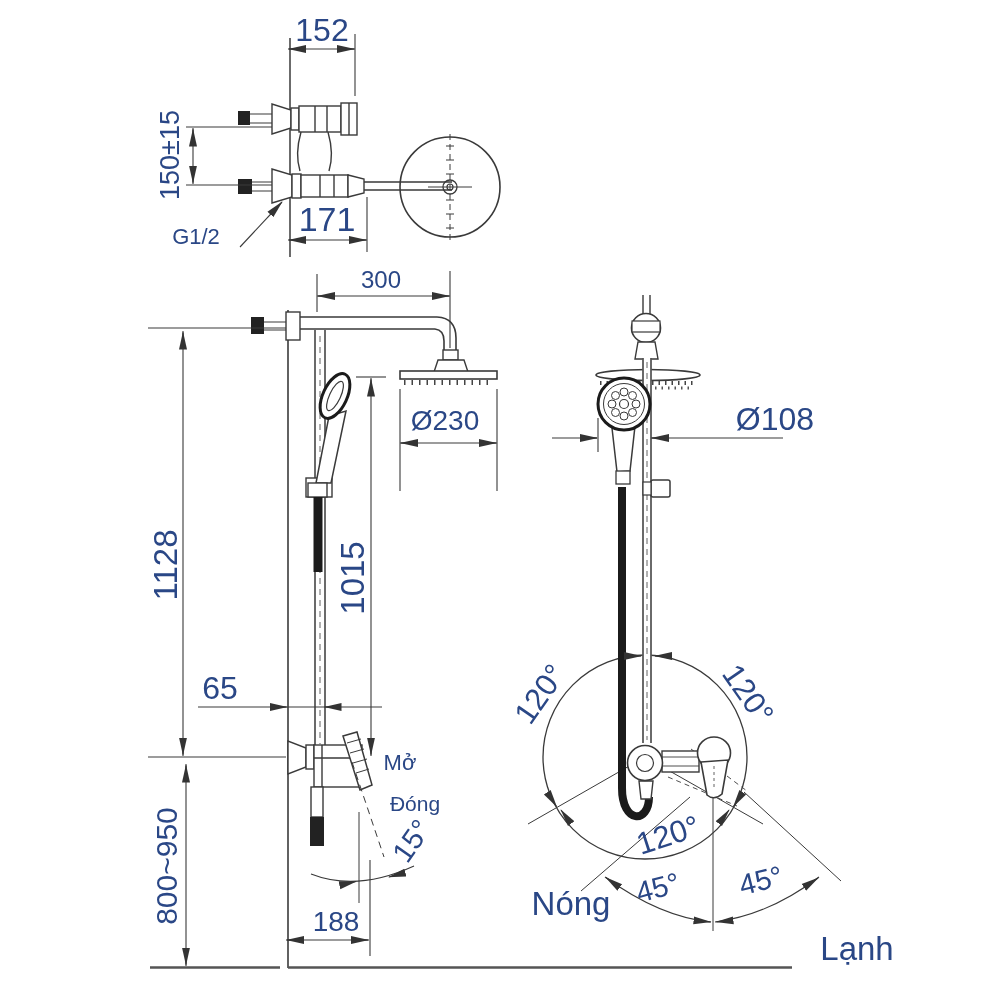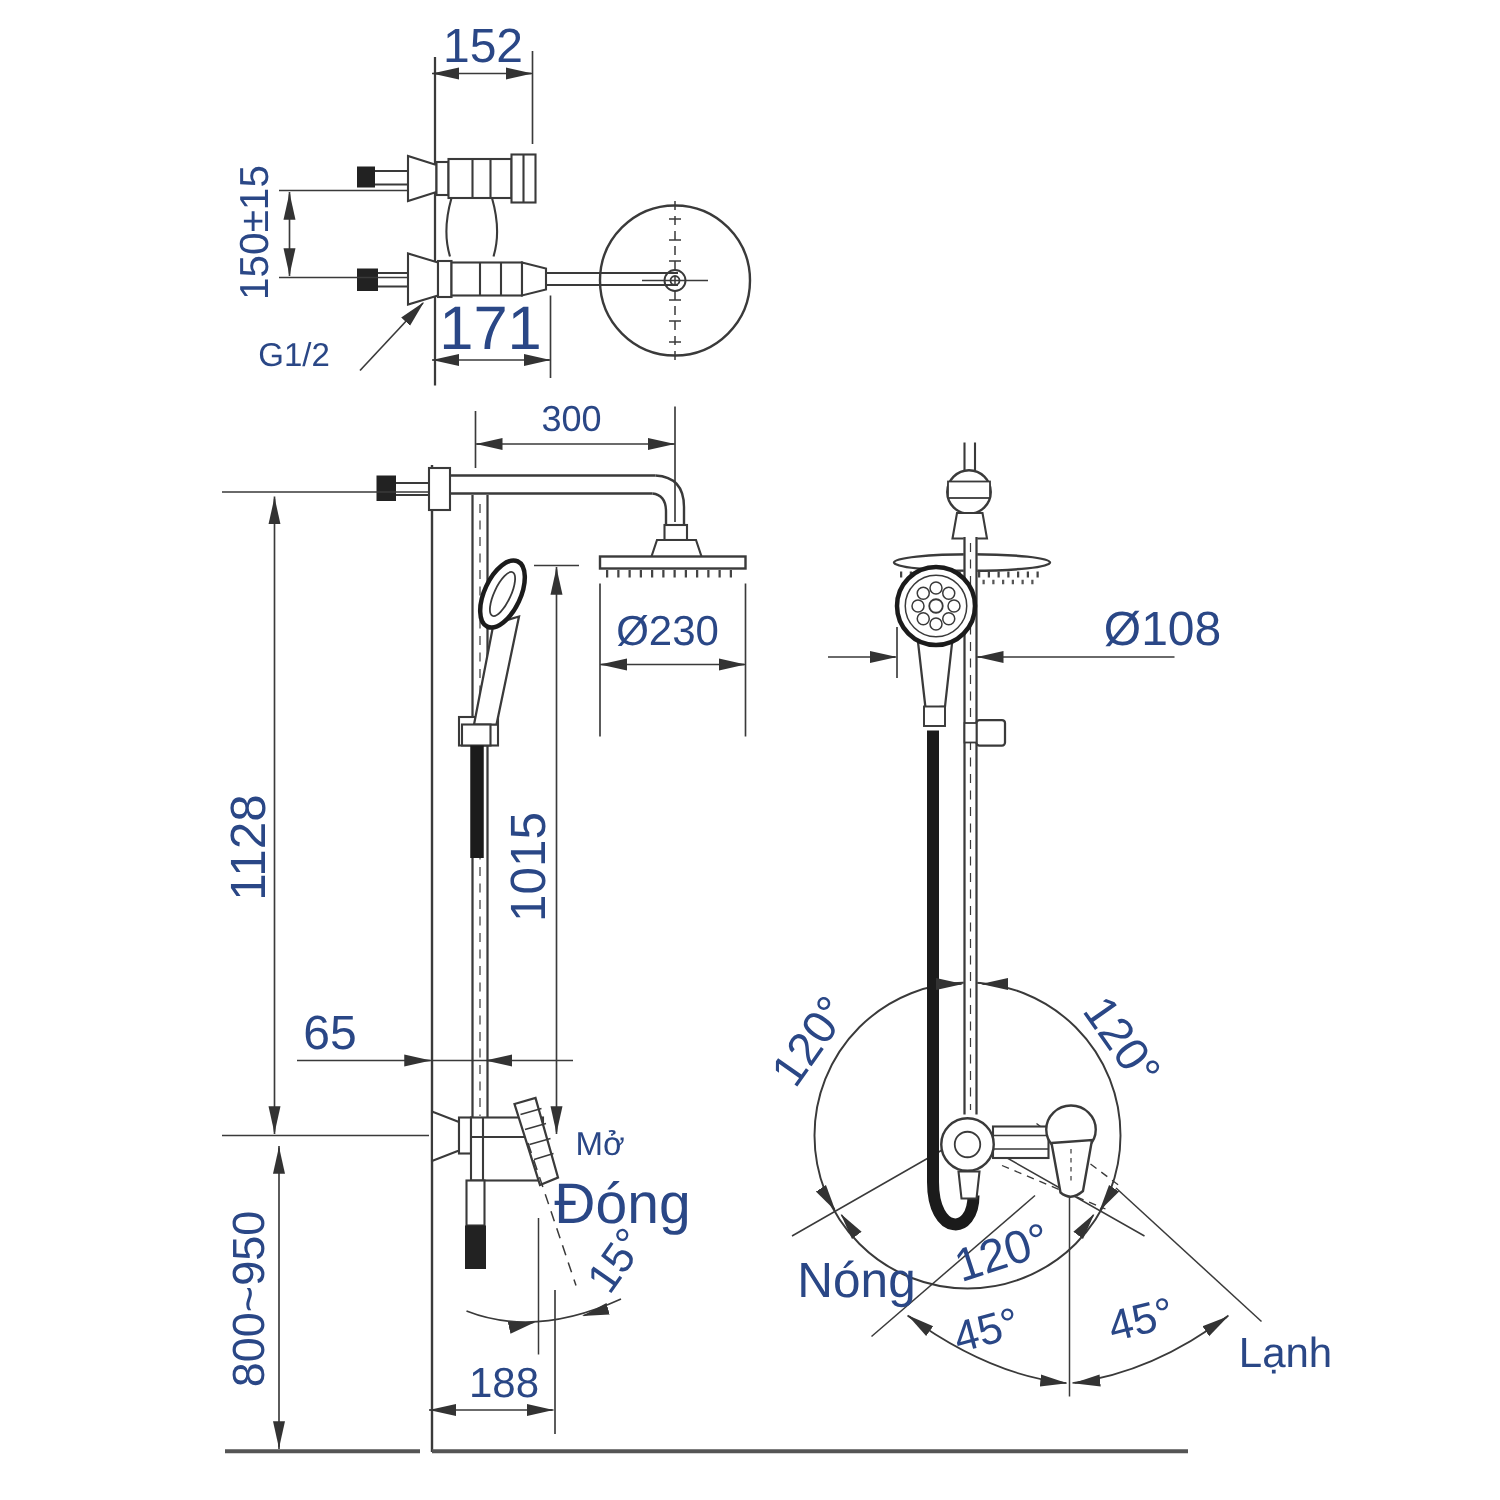--- a/index.html
+++ b/index.html
@@ -223,35 +223,35 @@
     <path d="M615,884 L606,877.5" marker-end="url(#arw)"></path>
     <path d="M700,921 L710.5,922" marker-end="url(#arw)"></path>
     <path d="M727,921 L716.5,922" marker-end="url(#arw)"></path>
     <path d="M809,884 L818,878" marker-end="url(#arw)"></path>
   </g>
 </svg>
 
 <div class="lbl" style="left:322px;top:30px;font-size:32px;transform:translate(-50%,-50%)">152</div>
 <div class="lbl" style="left:170px;top:155px;font-size:27px;transform:translate(-50%,-50%) rotate(-90deg)">150±15</div>
 <div class="lbl" style="left:196px;top:237px;font-size:22px;transform:translate(-50%,-50%)">G1/2</div>
-<div class="lbl" style="left:327px;top:219px;font-size:41px;transform:translate(-50%,-50%)">171</div>
+<div class="lbl" style="left:327px;top:219px;font-size:34px;transform:translate(-50%,-50%)">171</div>
 
 <div class="lbl" style="left:381px;top:280px;font-size:24px;transform:translate(-50%,-50%)">300</div>
 <div class="lbl" style="left:445px;top:421px;font-size:28px;transform:translate(-50%,-50%)">Ø230</div>
 <div class="lbl" style="left:165px;top:565px;font-size:33px;transform:translate(-50%,-50%) rotate(-90deg)">1128</div>
 <div class="lbl" style="left:352px;top:578px;font-size:33px;transform:translate(-50%,-50%) rotate(-90deg)">1015</div>
 <div class="lbl" style="left:220px;top:688px;font-size:32px;transform:translate(-50%,-50%)">65</div>
 <div class="lbl" style="left:400px;top:763px;font-size:22px;transform:translate(-50%,-50%)">Mở</div>
-<div class="lbl" style="left:415px;top:803px;font-size:38px;transform:translate(-50%,-50%)">Đóng</div>
+<div class="lbl" style="left:415px;top:803px;font-size:21px;transform:translate(-50%,-50%)">Đóng</div>
 <div class="lbl" style="left:412px;top:841px;font-size:29px;transform:translate(-50%,-50%) rotate(-55deg)">15°</div>
 <div class="lbl" style="left:167px;top:866px;font-size:30px;transform:translate(-50%,-50%) rotate(-90deg)">800~950</div>
 <div class="lbl" style="left:336px;top:922px;font-size:28px;transform:translate(-50%,-50%)">188</div>
 
 <div class="lbl" style="left:775px;top:419px;font-size:32px;transform:translate(-50%,-50%)">Ø108</div>
 <div class="lbl" style="left:540px;top:694px;font-size:31px;transform:translate(-50%,-50%) rotate(-55deg)">120°</div>
 <div class="lbl" style="left:748px;top:694px;font-size:31px;transform:translate(-50%,-50%) rotate(55deg)">120°</div>
 <div class="lbl" style="left:668px;top:835px;font-size:31px;transform:translate(-50%,-50%) rotate(-18deg)">120°</div>
 <div class="lbl" style="left:658px;top:888px;font-size:29px;transform:translate(-50%,-50%) rotate(-15deg)">45°</div>
 <div class="lbl" style="left:761px;top:881px;font-size:29px;transform:translate(-50%,-50%) rotate(-14deg)">45°</div>
-<div class="lbl" style="left:571px;top:853px;font-size:33px;transform:translate(-50%,-50%)">Nóng</div>
-<div class="lbl" style="left:857px;top:902px;font-size:28px;transform:translate(-50%,-50%)">Lạnh</div>
+<div class="lbl" style="left:571px;top:903px;font-size:33px;transform:translate(-50%,-50%)">Nóng</div>
+<div class="lbl" style="left:857px;top:948px;font-size:33px;transform:translate(-50%,-50%)">Lạnh</div>
 
 </div>
 
 </body></html>

